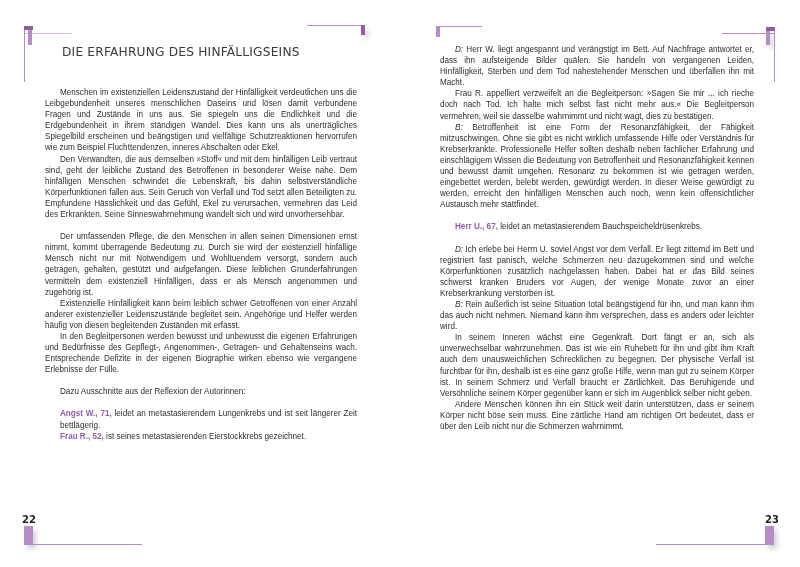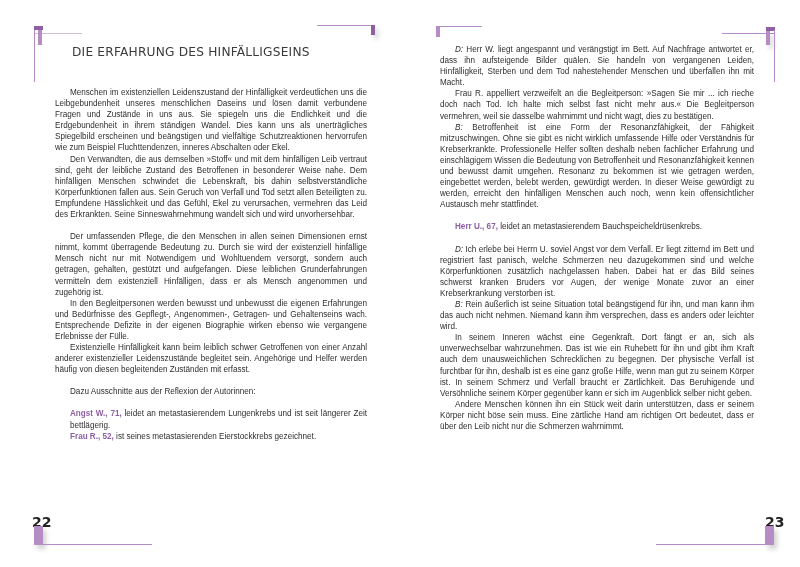--- a/index.html
+++ b/index.html
@@ -3,21 +3,21 @@
   <meta charset="utf-8">
   <style>
     html, body { margin: 0; padding: 0; }
     body {
       width: 800px; height: 567px; position: relative; overflow: hidden;
       background: #ffffff;
       font-family: "DejaVu Sans", sans-serif;
       color: #2a2a2a;
     }
     .page { position: absolute; top: 0; height: 567px; width: 400px; background: #fff; }
-    .page.left { left: 0; margin-left: 10px; }
+    .page.left { left: 0; }
     .page.right { left: 400px; }
 
     .deco { position: absolute; background: #b58dc4; }
     .deco.dark { background: #8e5fa3; }
     .shadow { box-shadow: 3px 4px 5px rgba(0,0,0,0.18); }
 
     .title {
       position: absolute; left: 62px; top: 45px;
       font-family: "DejaVu Sans", sans-serif;
       font-size: 12.2px; font-weight: normal; letter-spacing: 0.2px;
@@ -31,21 +31,21 @@
       text-align: justify; hyphens: manual;
       color: #2e2e2e;
     }
     .text p { margin: 0; text-indent: 15px; }
     .text p.gap { margin-top: 11px; }
     .text p.case-hang { text-indent: 0; padding-left: 15px; }
     .accent { color: #8e5fa3; font-weight: bold; }
     .speaker { font-style: italic; }
 
     .pagenum {
-      position: absolute; font-size: 14px; font-weight: bold; color: #222;
+      position: absolute; font-size: 10px; font-weight: bold; color: #222;
       font-family: "DejaVu Sans", sans-serif;
     }
   </style>
 </head>
 <body>
 
 <div class="page left">
 
   <div class="deco dark" style="left:24px;top:26px;width:9px;height:4px;"></div>
   <div class="deco" style="left:28px;top:30px;width:4px;height:15px;"></div>
@@ -54,22 +54,22 @@
 
   <div class="deco" style="left:307px;top:25px;width:58px;height:1px;"></div>
   <div class="deco dark shadow" style="left:361px;top:25px;width:4px;height:10px;"></div>
 
   <h1 class="title">DIE ERFAHRUNG DES HINFÄLLIGSEINS</h1>
 
   <div class="text" style="left:45px;top:87px;width:312px;">
     <p>Menschen im existenziellen Leidenszustand der Hinfälligkeit verdeutlichen uns die Leibgebundenheit unseres menschlichen Daseins und lösen damit verbundene Fragen und Zustände in uns aus. Sie spiegeln uns die Endlichkeit und die Erdgebundenheit in ihrem ständigen Wandel. Dies kann uns als unerträgliches Spiegelbild erscheinen und beängstigen und vielfältige Schutzreaktionen hervorrufen wie zum Beispiel Fluchttendenzen, inneres Abschalten oder Ekel.</p>
     <p>Den Verwandten, die aus demselben »Stoff« und mit dem hinfälligen Leib vertraut sind, geht der leibliche Zustand des Betroffenen in besonderer Weise nahe. Dem hinfälligen Menschen schwindet die Lebenskraft, bis dahin selbstverständliche Körperfunktionen fallen aus. Sein Geruch von Verfall und Tod setzt allen Beteiligten zu. Empfundene Hässlichkeit und das Gefühl, Ekel zu verursachen, vermehren das Leid des Erkrankten. Seine Sinneswahrnehmung wandelt sich und wird unvorhersehbar.</p>
     <p class="gap">Der umfassenden Pflege, die den Menschen in allen seinen Dimensionen ernst nimmt, kommt überragende Bedeutung zu. Durch sie wird der existenziell hinfällige Mensch nicht nur mit Notwendigem und Wohltuendem versorgt, sondern auch getragen, gehalten, gestützt und aufgefangen. Diese leiblichen Grunderfahrungen vermitteln dem existenziell Hinfälligen, dass er als Mensch angenommen und zugehörig ist.</p>
+    <p>Existenzielle Hinfälligkeit kann beim leiblich schwer Getroffenen von einer Anzahl anderer existenzieller Leidenszustände begleitet sein. Angehörige und Helfer werden häufig von diesen begleitenden Zuständen mit erfasst.</p>
     <p>In den Begleitpersonen werden bewusst und unbewusst die eigenen Erfahrungen und Bedürfnisse des Gepflegt-, Angenommen-, Getragen- und Gehaltenseins wach. Entsprechende Defizite in der eigenen Biographie wirken ebenso wie vergangene Erlebnisse der Fülle.</p>
-    <p>Existenzielle Hinfälligkeit kann beim leiblich schwer Getroffenen von einer Anzahl anderer existenzieller Leidenszustände begleitet sein. Angehörige und Helfer werden häufig von diesen begleitenden Zuständen mit erfasst.</p>
     <p class="gap">Dazu Ausschnitte aus der Reflexion der Autorinnen:</p>
     <p class="gap case-hang"><span class="accent">Angst W., 71,</span><span> leidet an metastasierendem Lungenkrebs und ist seit längerer Zeit bettlägerig.</span></p>
     <p class="case-hang"><span class="accent">Frau R., 52,</span><span> ist seines metastasierenden Eierstockkrebs gezeichnet.</span></p>
   </div>
 
   <div class="pagenum" style="left:22px;top:514px;">22</div>
   <div class="deco shadow" style="left:24px;top:526px;width:9px;height:19px;"></div>
   <div class="deco" style="left:24px;top:544px;width:118px;height:1px;"></div>
 </div>
 

